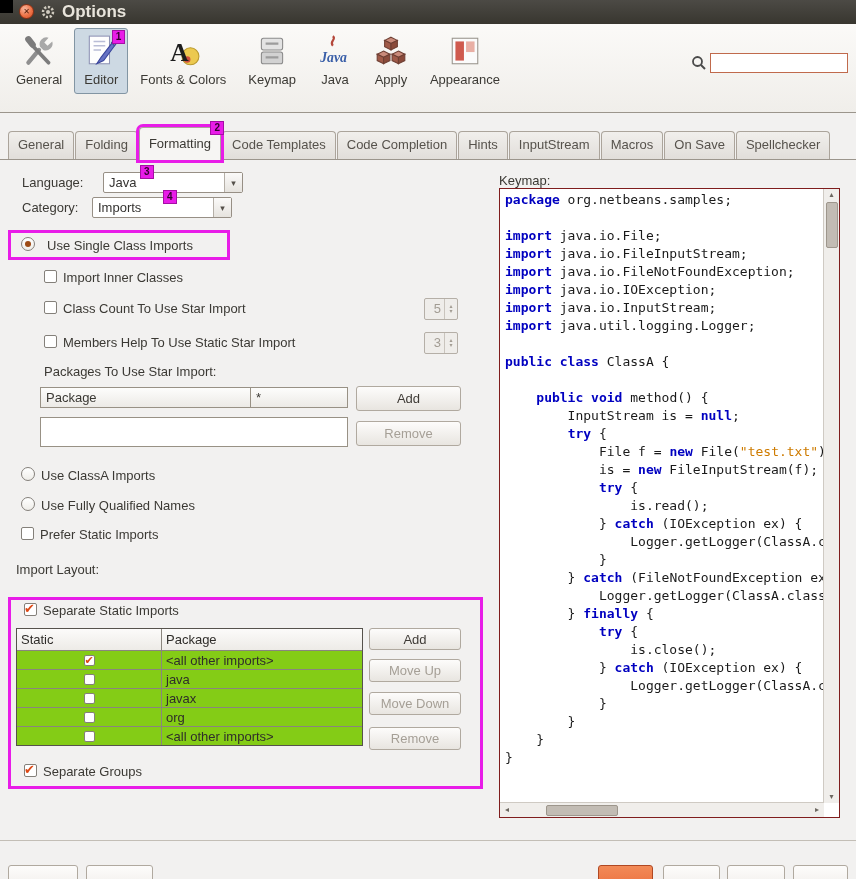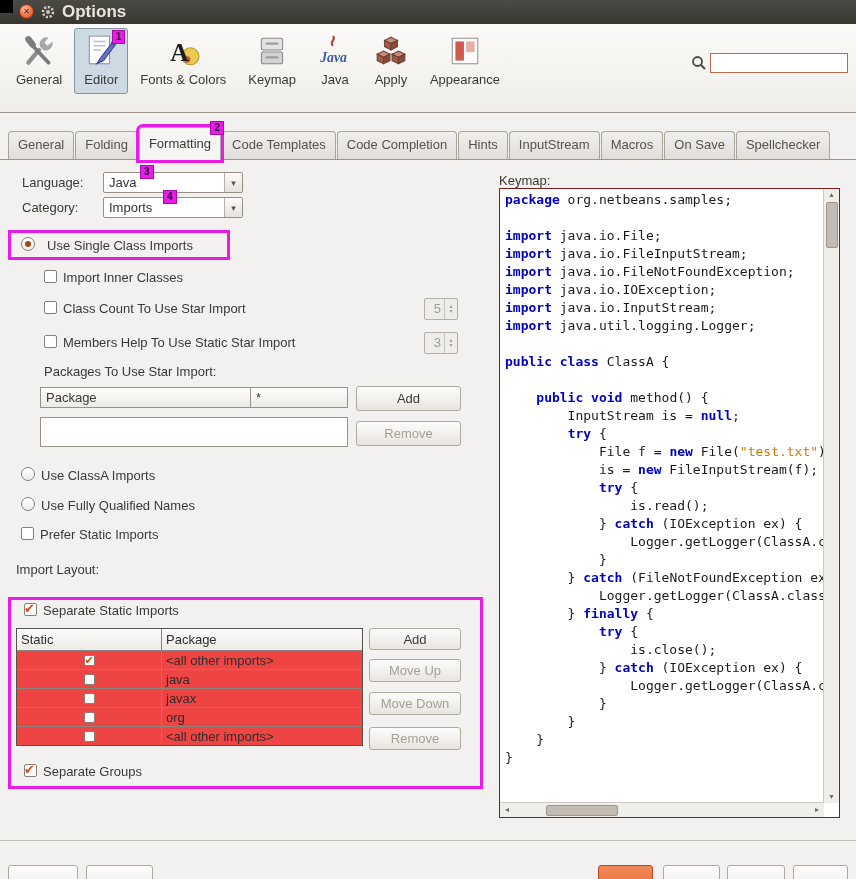--- a/index.html
+++ b/index.html
@@ -72,21 +72,21 @@
                font-size:6px;color:#a29c93;border-left:1px solid #c9c4bd;}
   .spin-arrows i{font-style:normal;line-height:5px;}
   .btn{position:absolute;font-family:inherit;font-size:13px;color:#3f3b36;padding:0;
        border:1px solid #b0a99f;border-radius:3px;background:linear-gradient(#fdfcfb,#e8e5e0);box-sizing:border-box;}
   .btn.disabled{color:#a59f96;}
   .btn.ok{background:linear-gradient(#f28a57,#e8602e);border-color:#b04823;color:#4e2a1b;}
   .pkg-hcell{position:absolute;height:21px;border:1px solid #989185;box-sizing:border-box;
              background:linear-gradient(#fdfdfc,#eceae6);padding:2px 5px;font-size:13px;color:#3b3934;}
   .pkg-body{position:absolute;background:#fff;border:1px solid #989185;box-sizing:border-box;}
   .layout-table{position:absolute;left:16px;top:468px;width:347px;border:1px solid #56524c;
-                background:#ef4444;box-sizing:border-box;}
+                background:#84cc16;box-sizing:border-box;}
   .lt-row{display:flex;height:18px;border-top:1px solid #8a857e;align-items:stretch;}
   .lt-row.lt-head{height:21px;border-top:none;background:linear-gradient(#fcfbfa,#edebe7);}
   .lt-cell{box-sizing:border-box;font-size:13px;padding:0 4px;overflow:hidden;white-space:nowrap;
            display:flex;align-items:center;color:#2f2d2a;}
   .lt-c0{width:145px;border-right:1px solid #8a857e;}
   .lt-c0.center{justify-content:center;}
   .lt-c1{flex:1;}
   
   .preview-box{position:absolute;background:#fff;border:1px solid #7f1d1d;box-sizing:border-box;}
   .code{position:absolute;left:2px;top:2px;right:16px;bottom:15px;overflow:hidden;
@@ -241,21 +241,21 @@
   <div class="content">
 
     <span class="lbl" style="left:22px;top:15px">Language:</span>
     <div class="combo" style="left:103px;top:12px;width:140px">
       <span class="combo-text">Java</span>
       <span class="combo-btn">▾</span>
     </div>
     <span class="ann-badge ann-abs" style="left:140px;top:5px">3</span>
 
     <span class="lbl" style="left:22px;top:40px">Category:</span>
-    <div class="combo" style="left:103px;top:37px;width:140px">
+    <div class="combo" style="left:92px;top:37px;width:140px">
       <span class="combo-text">Imports</span>
       <span class="combo-btn">▾</span>
     </div>
     <span class="ann-badge ann-abs" style="left:163px;top:30px">4</span>
 
     <div class="ann-box" style="left:8px;top:70px;width:222px;height:30px"></div>
     <span class="radio on" style="left:21px;top:77px"></span>
     <span class="lbl" style="left:47px;top:78px">Use Single Class Imports</span>
 
     <span class="chk abs" style="left:44px;top:110px"></span>

